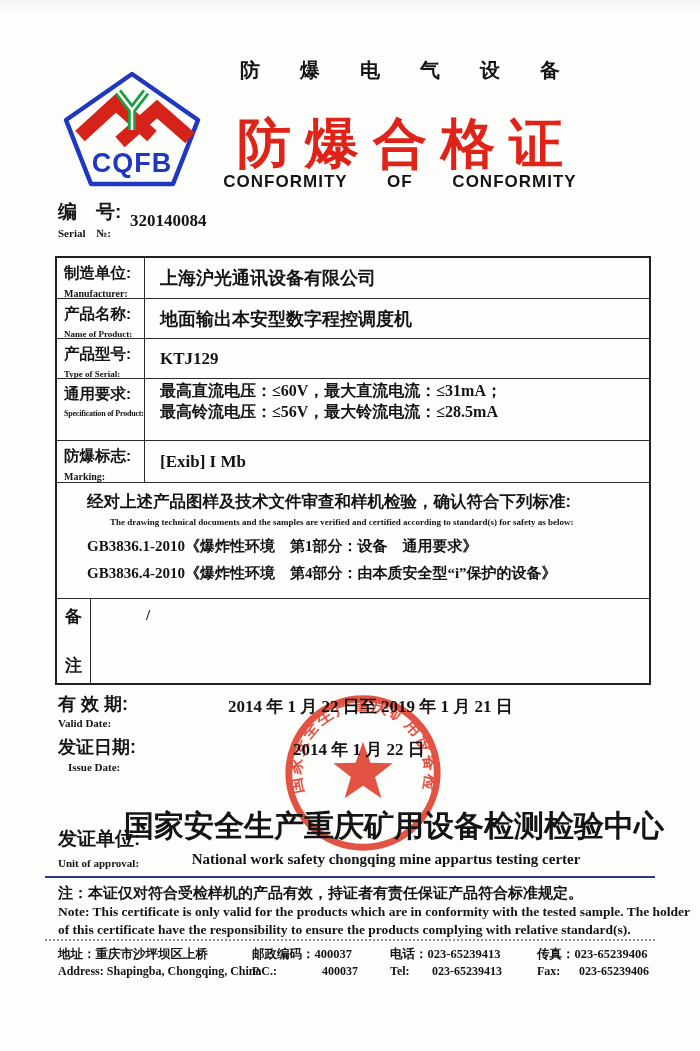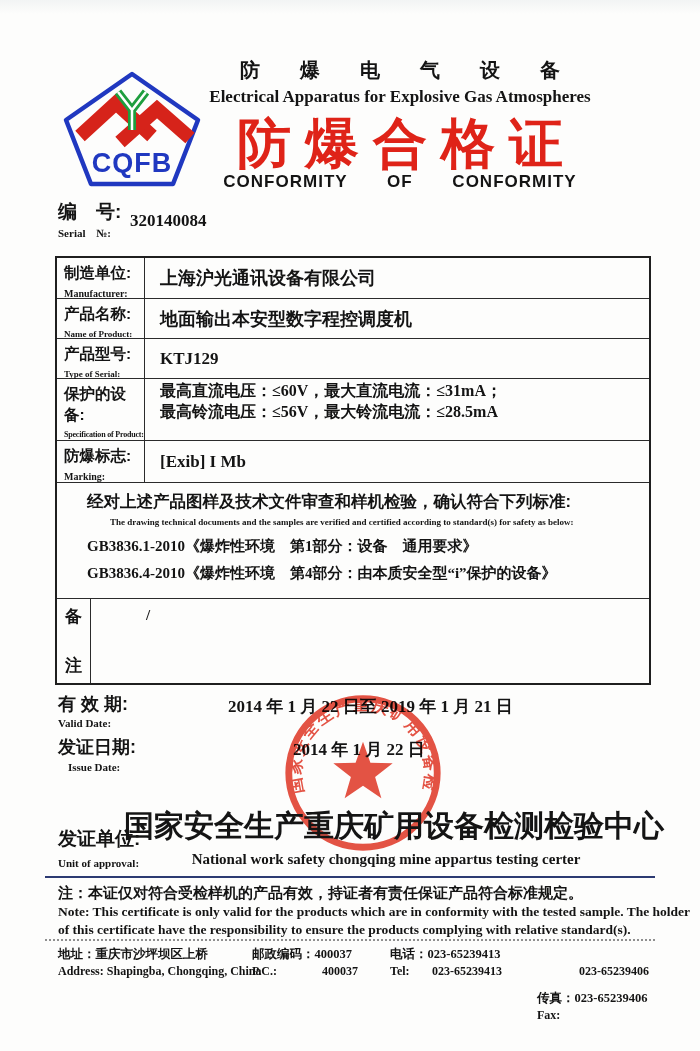--- a/index.html
+++ b/index.html
@@ -58,39 +58,38 @@
   .blue-rule{top:876px;left:45px;width:610px;height:2px;background:#2c3a72;}
   
   .note-cn{top:884px;left:58px;font-size:15px;font-weight:bold;}
   .note-en{top:903px;left:58px;width:620px;font-family:"Liberation Serif",serif;font-weight:600;font-size:13.5px;line-height:17.5px;white-space:nowrap;}
   .dash-rule{top:939px;left:45px;width:610px;border-top:2px dotted #8f8f8f;height:0;}
   
   .f-cn{font-size:12.5px;font-weight:bold;white-space:nowrap;}
   .f-en{font-family:"Liberation Serif",serif;font-weight:bold;font-size:12px;white-space:nowrap;}
   .f-val{font-family:"Liberation Serif",serif;font-weight:600;}
   .r1{top:946px;} .r2{top:964px;}
-  .c1{left:58px;} .c2{left:252px;} .c2v{left:322px;} .c3{left:390px;} .c3v{left:432px;} .c4{left:537px;margin-top:44px;} .c4v{left:579px;}
+  .c1{left:58px;} .c2{left:252px;} .c2v{left:322px;} .c3{left:390px;} .c3v{left:432px;} .c4{left:537px;} .c4v{left:579px;}
   .red{color:#df2318;}
 </style>
 </head>
 <body>
 
 <div class="paper">
 
   <svg class="abs" style="top:70px;left:62px;" width="140" height="120" viewBox="0 0 140 120">
     <polygon points="70,4 136,50 111,114 29,114 4,50" fill="none" stroke="#2038c0" stroke-width="4.5" stroke-linejoin="round"></polygon>
     <path d="M18,66 L54,33 L90,66" fill="none" stroke="#d6231a" stroke-width="14"></path>
     <path d="M58,72 L95,39 L128,68" fill="none" stroke="#d6231a" stroke-width="14"></path>
     <path d="M56,22 L70,40 M84,22 L70,40 M70,40 L70,60" fill="none" stroke="#1e9e3e" stroke-width="8"></path>
     <path d="M56,22 L70,40 M84,22 L70,40 M70,40 L70,60" fill="none" stroke="#ffffff" stroke-width="2.5"></path>
     <text x="70" y="102" text-anchor="middle" font-family="Liberation Sans, sans-serif" font-size="27" font-weight="bold" fill="#2038c0" letter-spacing="1">CQFB</text>
   </svg>
 
   <div class="abs hdr-cn">防爆电气设备</div>
-  <div class="abs hdr-en">Electrical Apparatus for Explosive Gas Atmospheres</div>
   <div class="abs title-red red">防爆合格证</div>
   <div class="abs title-en">CONFORMITY OF CONFORMITY</div>
 
   <div class="abs serial-cn">编　号:</div>
   <div class="abs serial-en">Serial №:</div>
   <div class="abs serial-val">320140084</div>
 
   <div class="abs cert-table">
 
     <div class="trow h40">
@@ -118,21 +117,21 @@
         <div class="label-cn">产品型号:</div>
         <div class="label-en sm">Type of Serial:</div>
       </div>
       <div class="tvalue">
         <span class="val-mono">KTJ129</span>
       </div>
     </div>
 
     <div class="trow h62">
       <div class="tlabel">
-        <div class="label-cn">保护的设备:</div>
+        <div class="label-cn">通用要求:</div>
         <div class="label-en xs">Specification of Product:</div>
       </div>
       <div class="tvalue" style="justify-content:flex-start;padding-top:2px;">
         <div class="spec-line">最高直流电压：≤60V，最大直流电流：≤31mA；</div>
         <div class="spec-line">最高铃流电压：≤56V，最大铃流电流：≤28.5mA</div>
       </div>
     </div>
 
     <div class="trow h42">
       <div class="tlabel">

